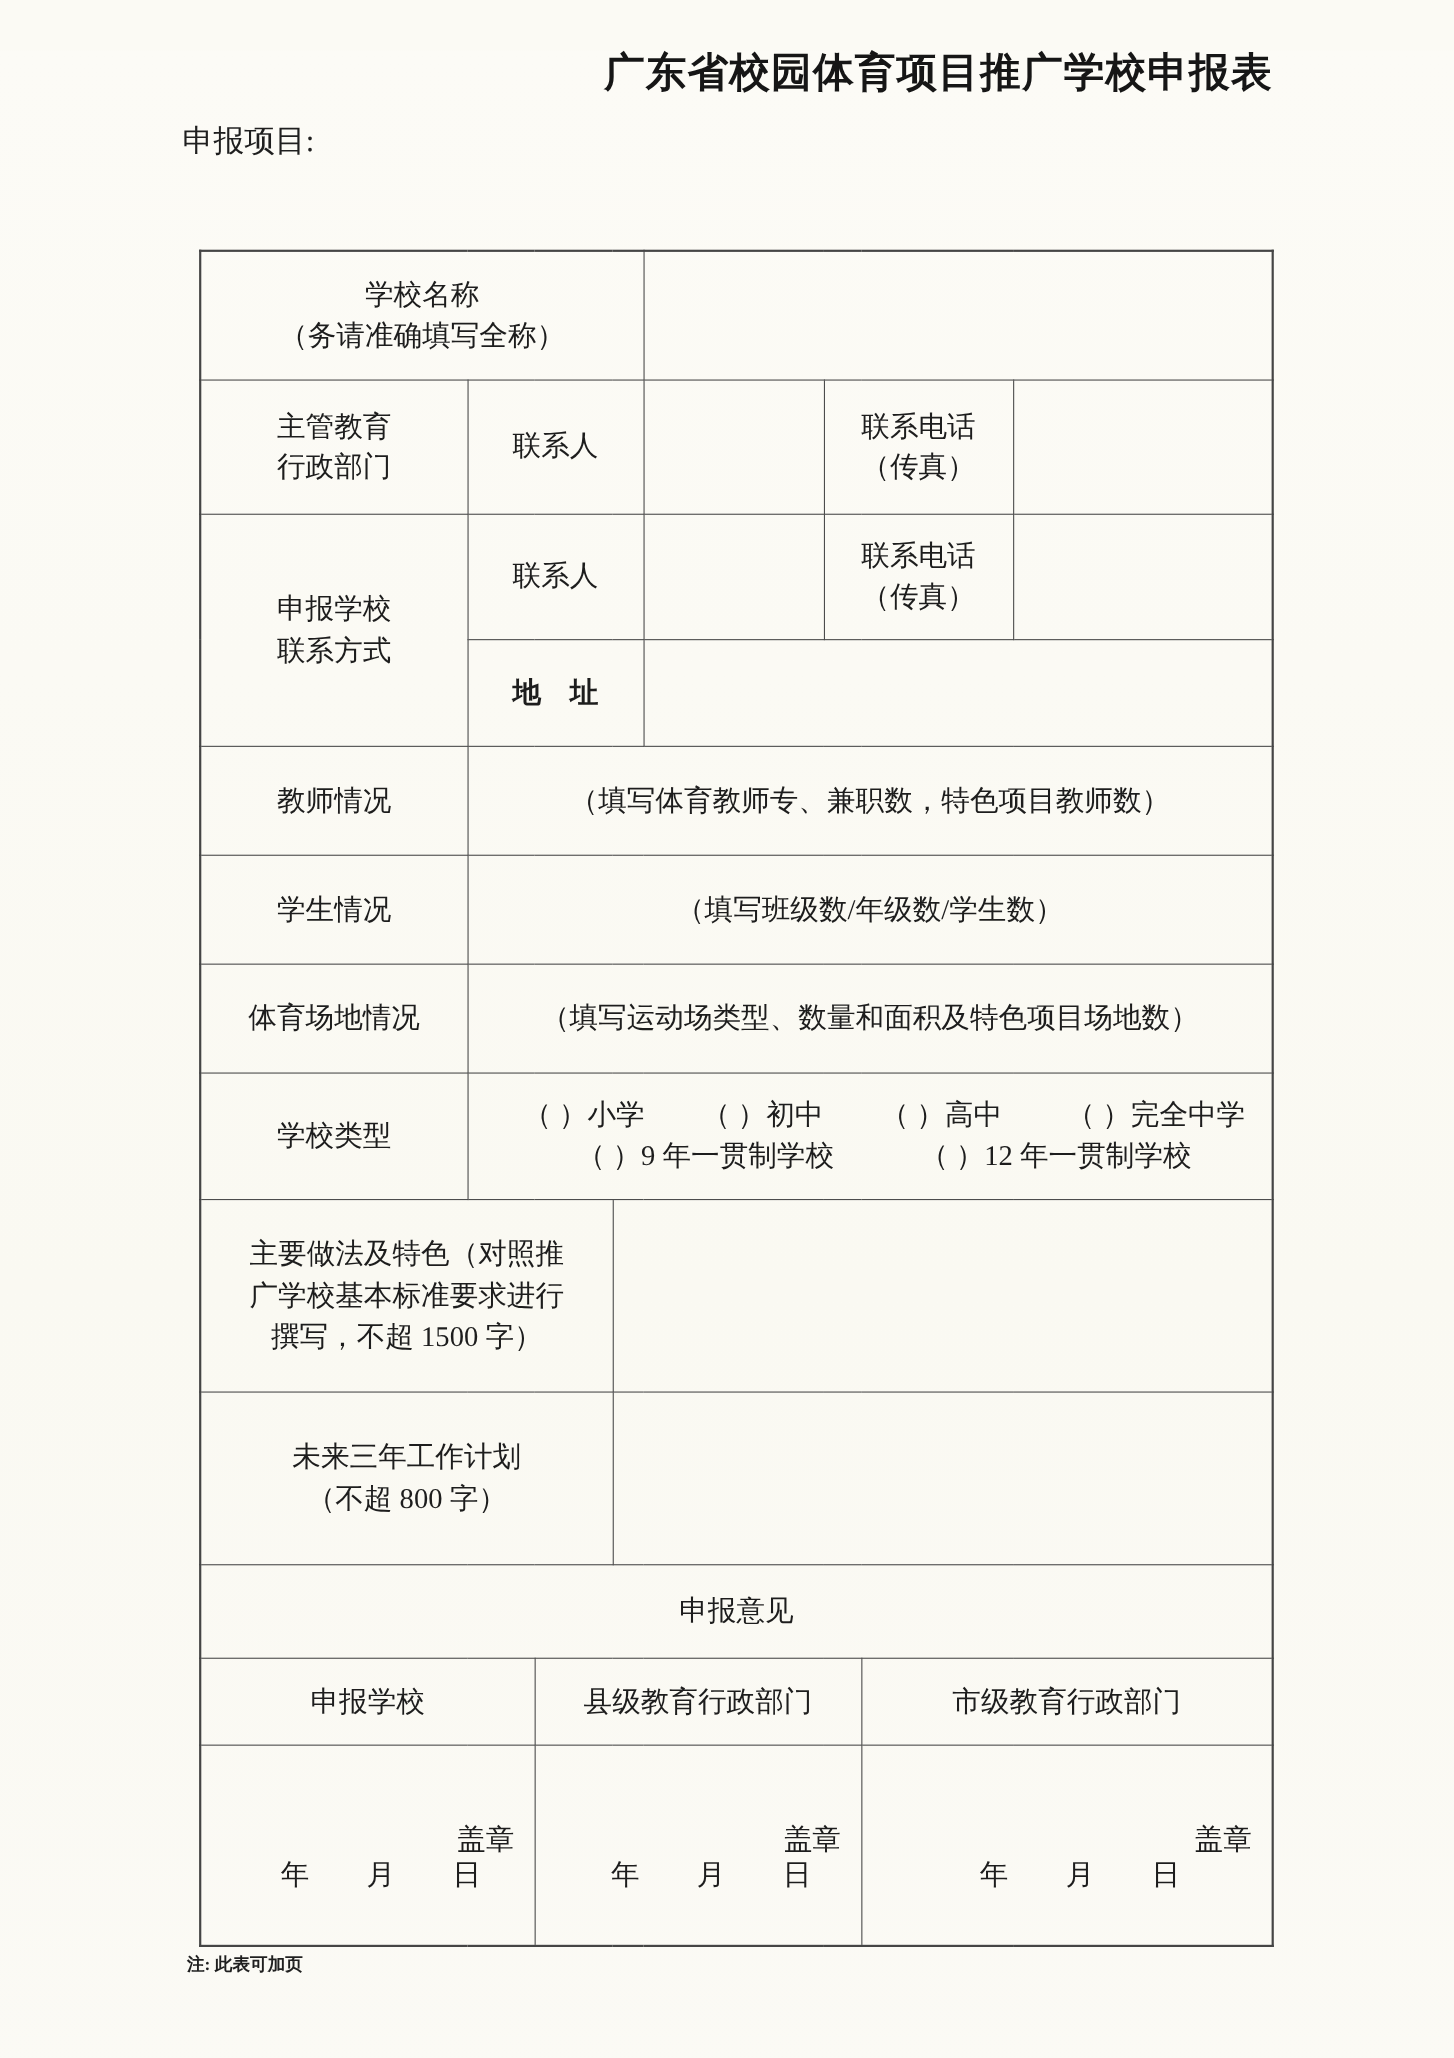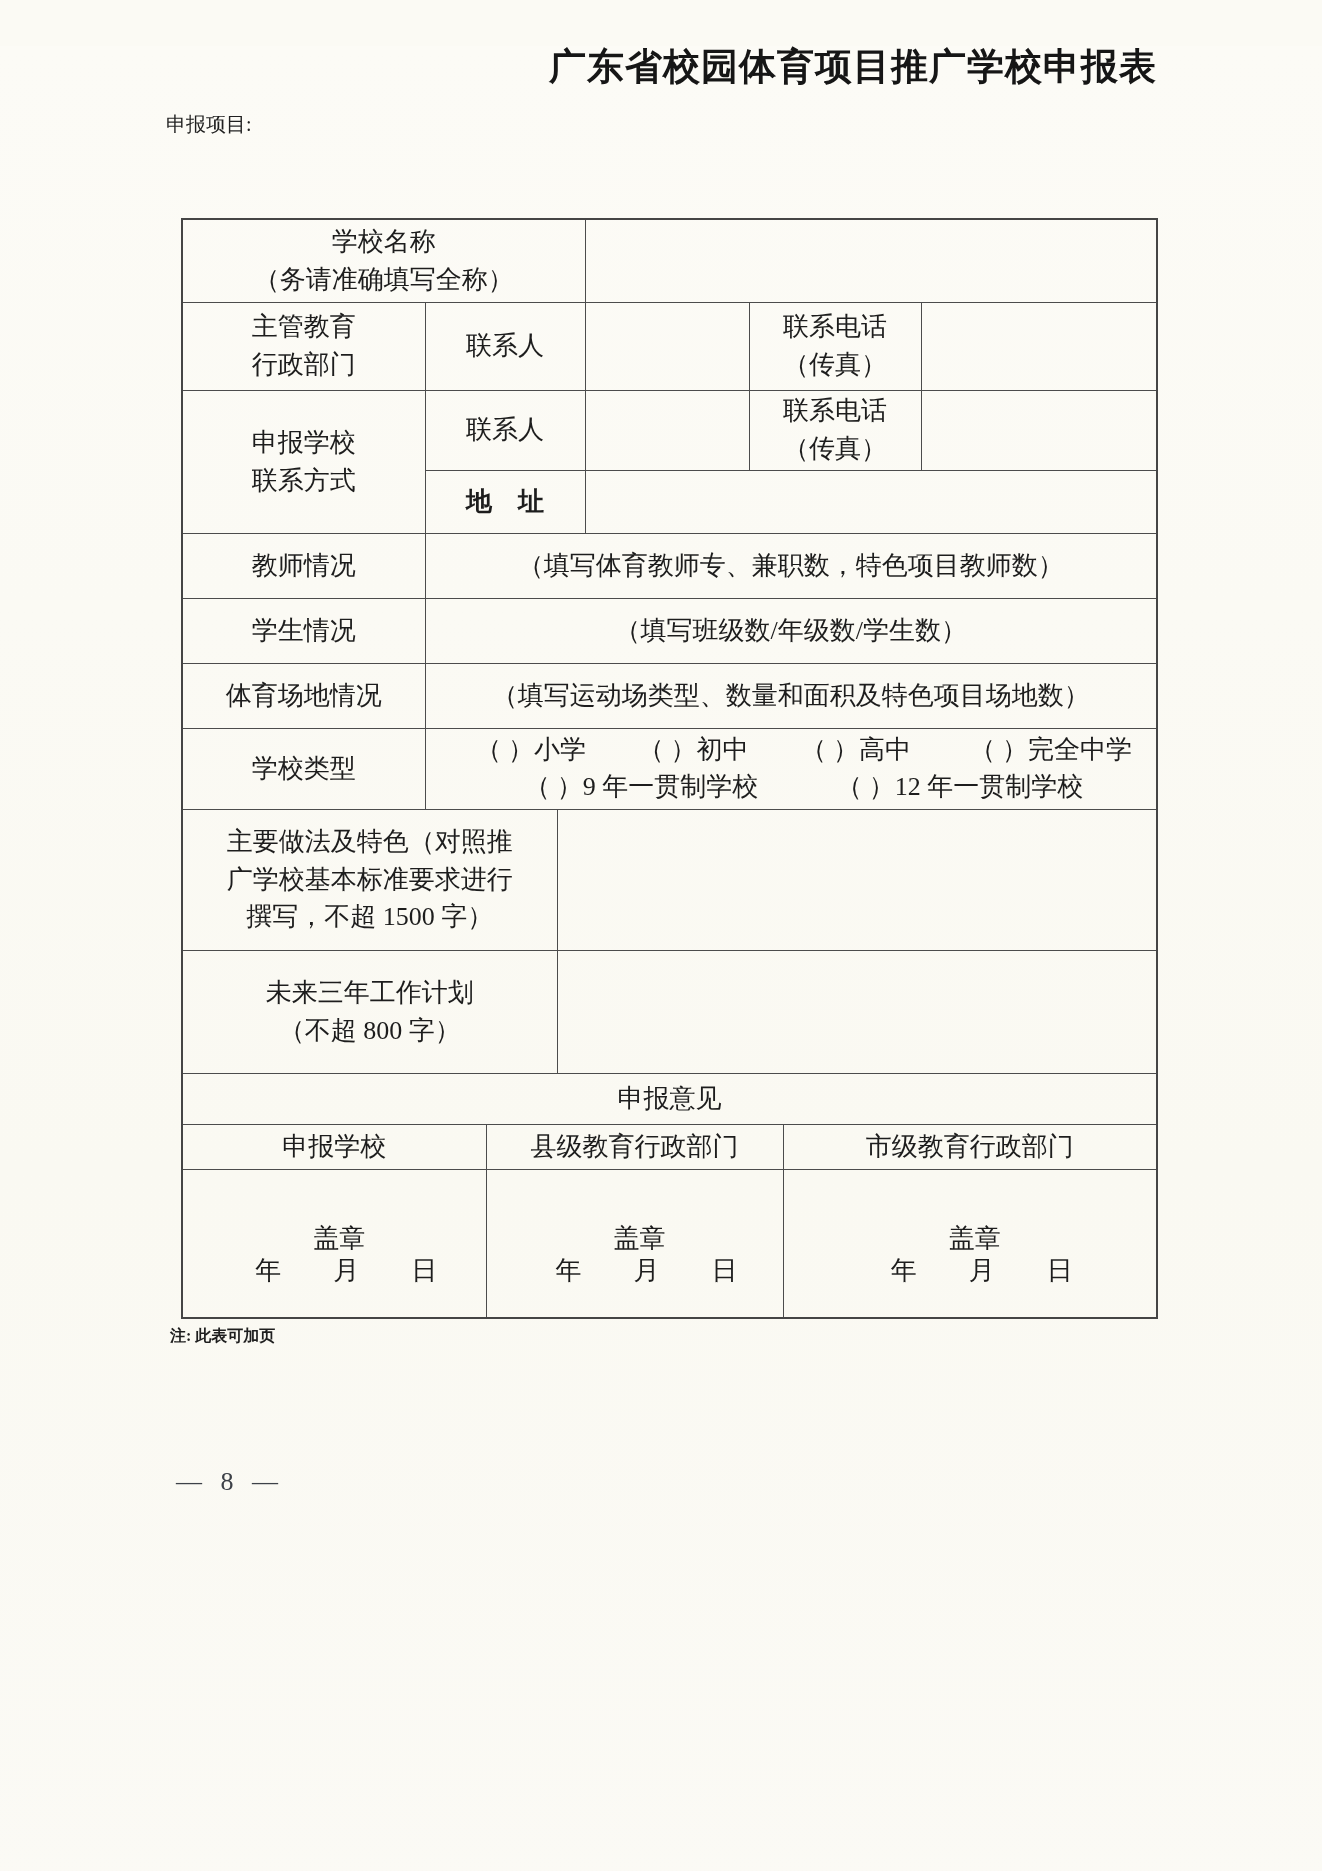--- a/index.html
+++ b/index.html
@@ -30,37 +30,37 @@
     margin: 46px 0 0 155px;
     text-align: right;
     font-size: 37px;
     font-weight: bold;
     line-height: 1.15;
     letter-spacing: 1px;
     color: #161616;
   }
   .project {
     margin: 24px 0 0 166px;
-    font-size: 20px;
+    font-size: 28px;
     line-height: 1.15;
   }
   table.form {
     margin: 82px 0 0 181px;
     border-collapse: collapse;
     table-layout: fixed;
     width: 975px;
     font-size: 26px;
     color: #1d1d1d;
   }
   table.form td {
     border: 1px solid #4c4c4c;
     text-align: center;
     vertical-align: middle;
     line-height: 1.45;
-    padding: 1px;
+    padding: 18px;
     overflow: hidden;
   }
   table.form { border: 2px solid #454545; }
   .ml { white-space: pre-line; }
   td.left {
     text-align: left;
     padding: 4px 6px 4px 8px;
     line-height: 1.52;
   }
   td.hint {
@@ -69,21 +69,21 @@
   }
   td.opts { text-align: left; }
   .opt-line {
     padding-left: 26px;
     line-height: 1.42;
   }
   td.stamp {
     vertical-align: bottom;
   }
   .stamp-word {
-    text-align: center;
+    text-align: right;
     padding-left: 10px;
     line-height: 1.2;
     margin-top: 28px;
   }
   .date-line {
     text-align: center;
     padding-bottom: 4px;
     line-height: 1.3;
     margin-left: 24px;
   }

